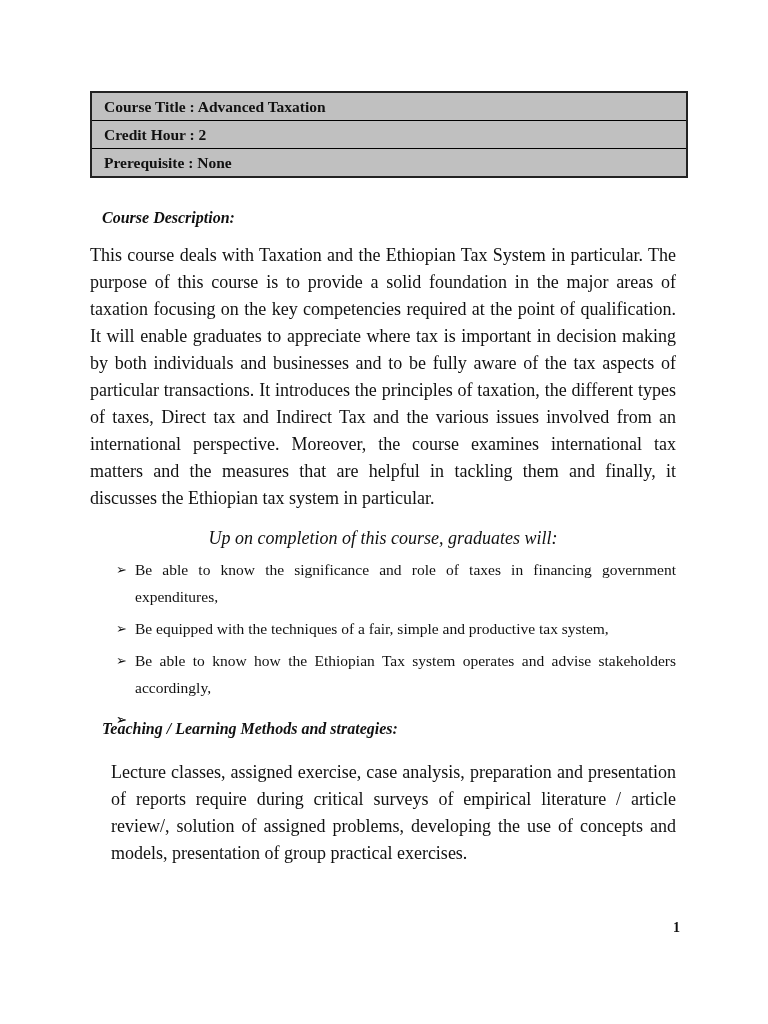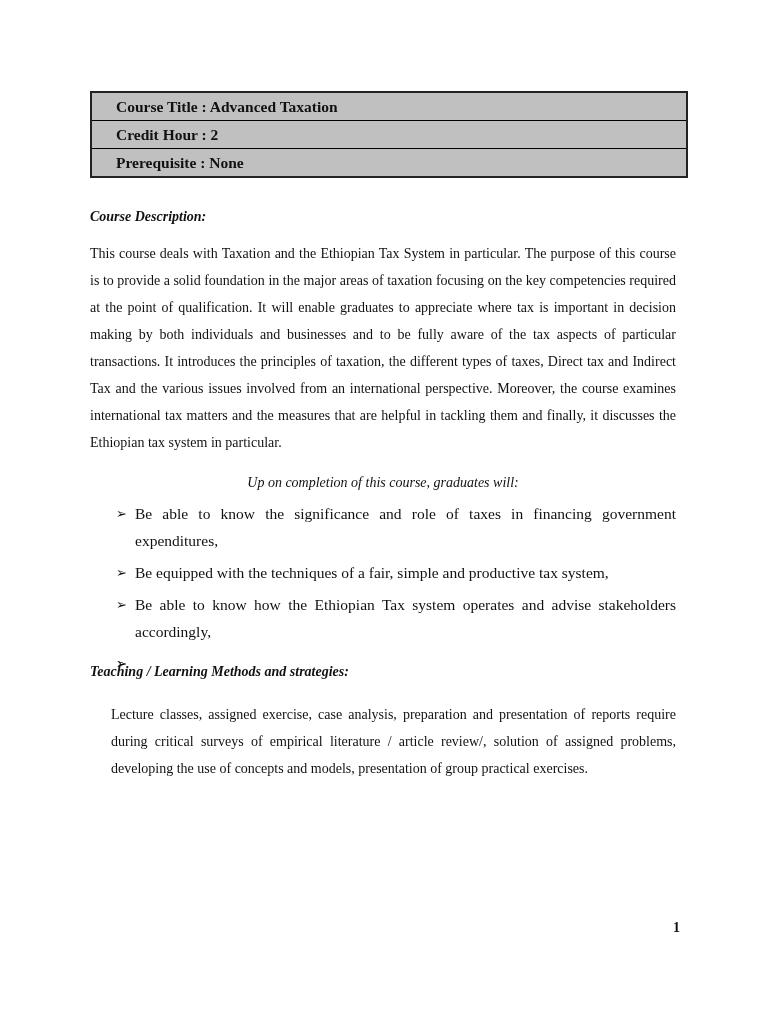--- a/index.html
+++ b/index.html
@@ -17,38 +17,38 @@
   table.course-table {
     border-collapse: collapse;
     width: 598px;
     table-layout: fixed;
   }
   table.course-table td {
     background: #c0c0c0;
     border: 1px solid #000000;
     font-weight: bold;
     font-size: 15.5px;
-    padding: 3px 2px 3px 24px;
+    padding: 3px 2px 3px 12px;
     height: 21px;
     vertical-align: middle;
   }
   table.course-table { border: 2px solid #222222; }
 
   .heading {
     font-weight: bold;
     font-style: italic;
-    font-size: 14px;
-    margin: 0;
+    font-size: 16px;
+    margin: 12px;
   }
   .h-desc { margin-top: 31px; }
   .h-obj  { margin-top: 14px; }
   .h-teach{ margin-top: 19px; }
 
   .para {
-    font-size: 14px;
+    font-size: 18px;
     line-height: 27px;
     text-align: justify;
     margin: 0;
   }
   .p-desc  { margin-top: 15px; }
   .p-intro { margin-top: 13px; text-align: center; font-style: italic; }
   .p-teach { margin-top: 21px; margin-left: 21px; }
 
   ul.obj-list {
     list-style: none;

